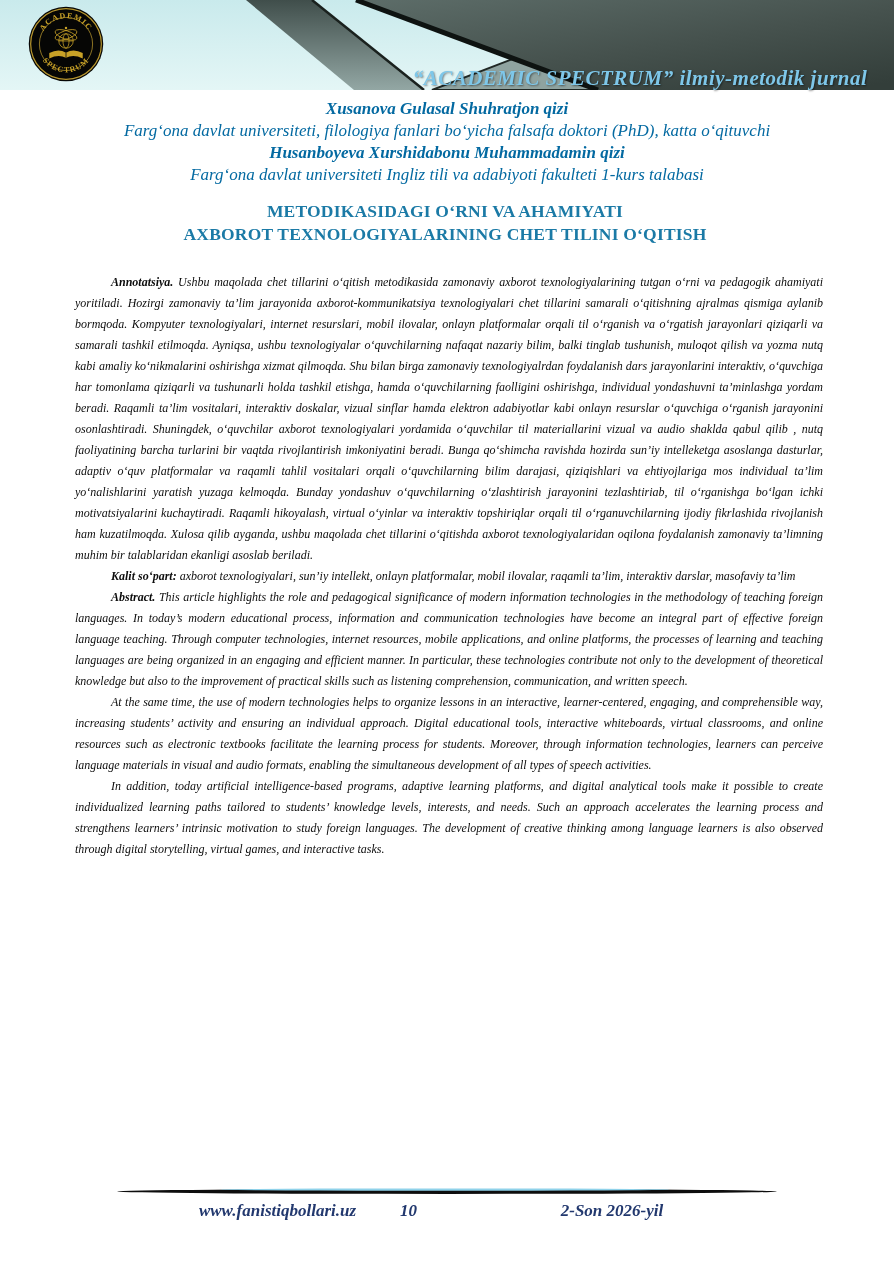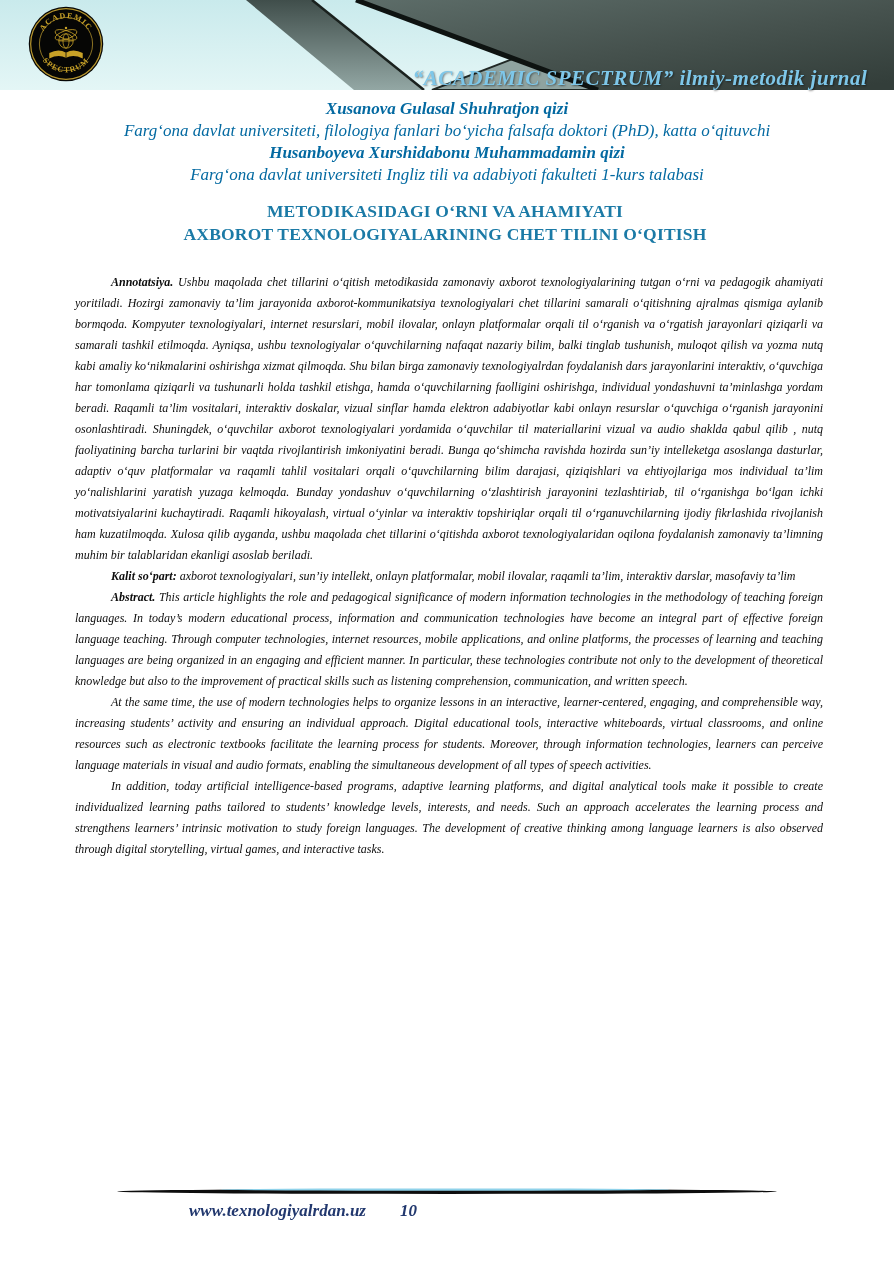--- a/index.html
+++ b/index.html
@@ -126,18 +126,19 @@
     <p class="para">At the same time, the use of modern technologies helps to organize lessons in an interactive, learner-centered, engaging, and comprehensible way, increasing students’ activity and ensuring an individual approach. Digital educational tools, interactive whiteboards, virtual classrooms, and online resources such as electronic textbooks facilitate the learning process for students. Moreover, through information technologies, learners can perceive language materials in visual and audio formats, enabling the simultaneous development of all types of speech activities.</p>
     <p class="para">In addition, today artificial intelligence-based programs, adaptive learning platforms, and digital analytical tools make it possible to create individualized learning paths tailored to students’ knowledge levels, interests, and needs. Such an approach accelerates the learning process and strengthens learners’ intrinsic motivation to study foreign languages. The development of creative thinking among language learners is also observed through digital storytelling, virtual games, and interactive tasks.</p>
   </main>
 
   <footer class="footer">
     <svg class="divider-svg" width="664" height="10" viewBox="0 0 664 10" aria-hidden="true">
       <ellipse cx="332" cy="5.4" rx="330" ry="2.5" fill="#0d0d0d"></ellipse>
       <ellipse cx="330" cy="3.6" rx="225" ry="1.2" fill="#8fd2ea"></ellipse>
     </svg>
     <div class="footer-row">
-      <span class="f-web">www.texnologiyalrdan.uz</span>
+      <span class="f-web">www.fanistiqbollari.uz</span>
       <span class="f-page">10</span>
+      <span class="f-issue">2-Son 2026-yil</span>
     </div>
   </footer>
 
 </div>
 
 </body></html>

